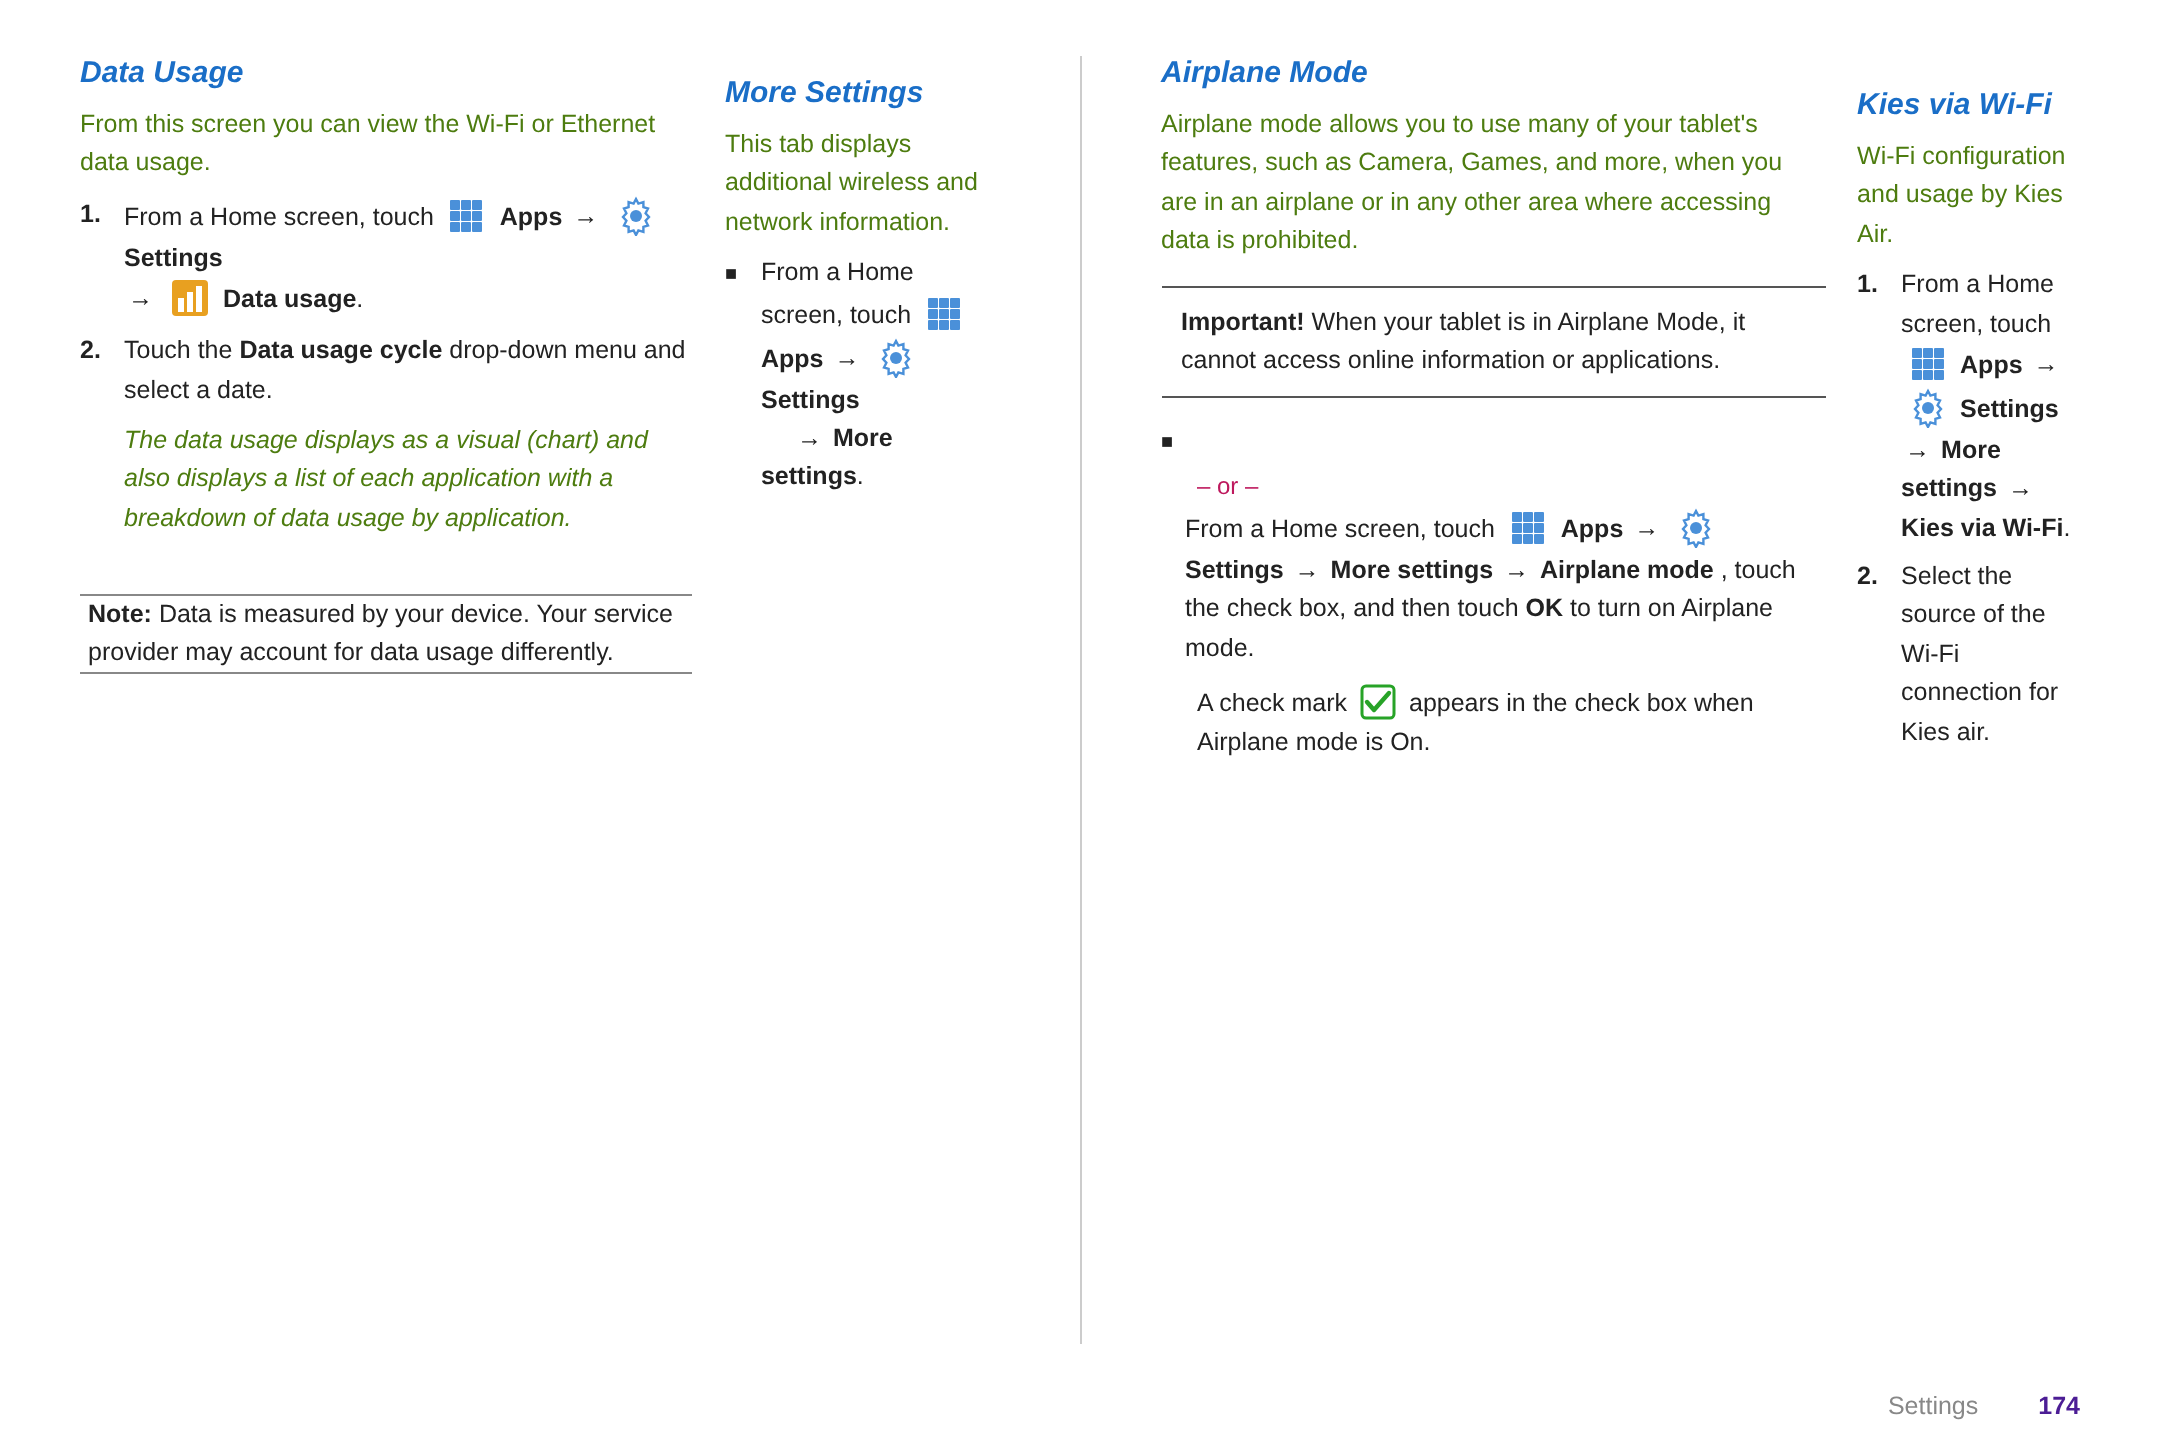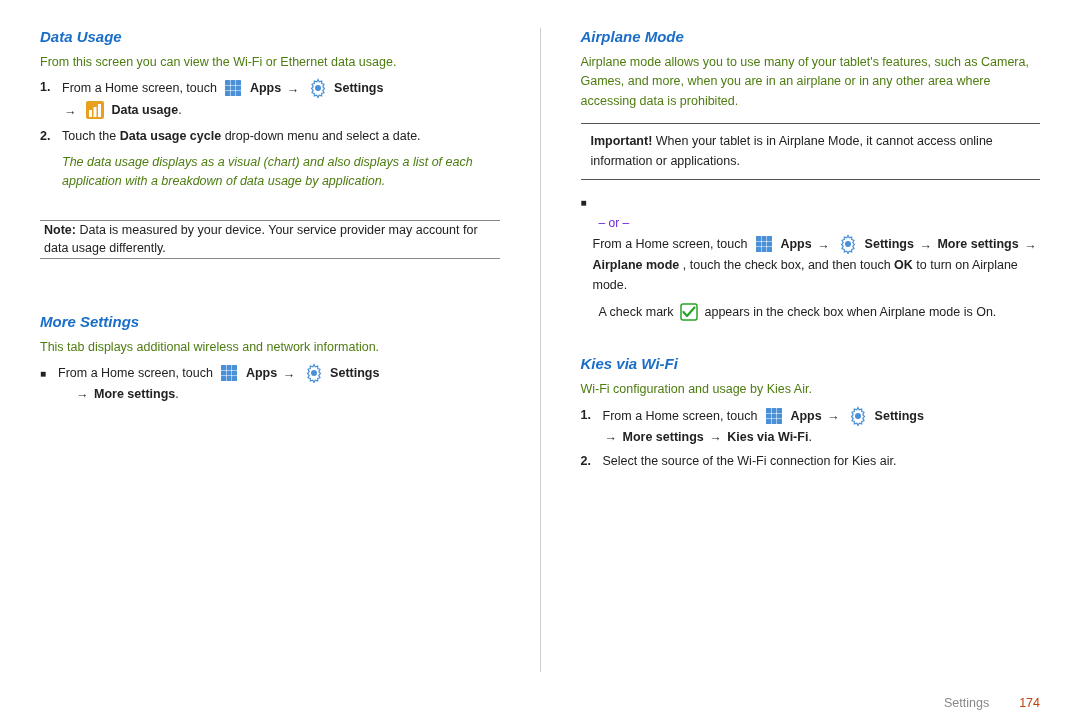--- a/index.html
+++ b/index.html
@@ -17,21 +17,21 @@
     .page-content {
       display: flex;
       flex-direction: row;
       flex: 1;
       padding: 28px 40px 20px 40px;
       gap: 40px;
     }
     .column {
       flex: 1;
       display: flex;
-      flex-direction: column;
+      flex-direction: row;
       gap: 16px;
     }
     .section-title {
       font-style: italic;
       font-weight: bold;
       color: #1a6ec7;
       font-size: 15px;
       margin-bottom: 8px;
     }
     .section-body {
@@ -160,38 +160,38 @@
     .important-box {
       border-top: 1.5px solid #555;
       border-bottom: 1.5px solid #555;
       padding: 8px 10px;
       margin: 12px 0;
       font-size: 12.5px;
       line-height: 1.55;
     }
     .or-line {
       font-size: 12px;
-      color: #6d28d9;
+      color: #be185d;
       margin: 4px 0 4px 18px;
     }
     .page-footer {
       display: flex;
       justify-content: flex-end;
       align-items: center;
       padding: 4px 40px 10px 40px;
       font-size: 12.5px;
       color: #555;
       gap: 30px;
     }
     .footer-label {
       color: #888;
     }
     .footer-page {
-      color: #c2410c;
-      font-weight: normal;
+      color: #4c1d95;
+      font-weight: bold;
       text-align: center;
     }
   </style>
 </head>
 <body>
 
 <div class="page-content">
 
   <div class="column">
 

